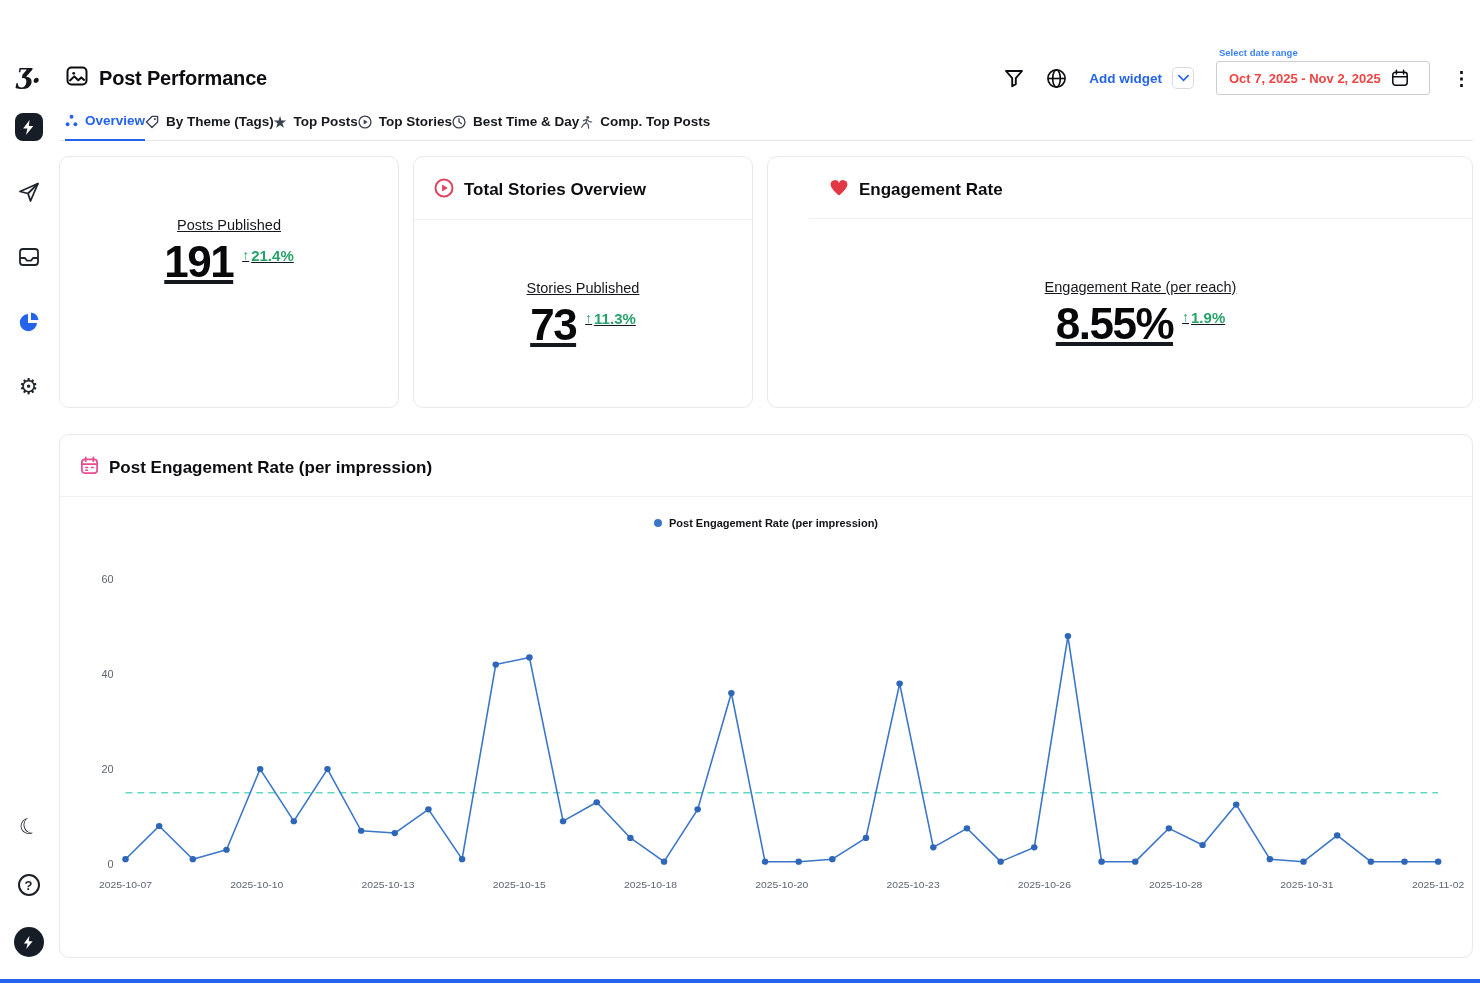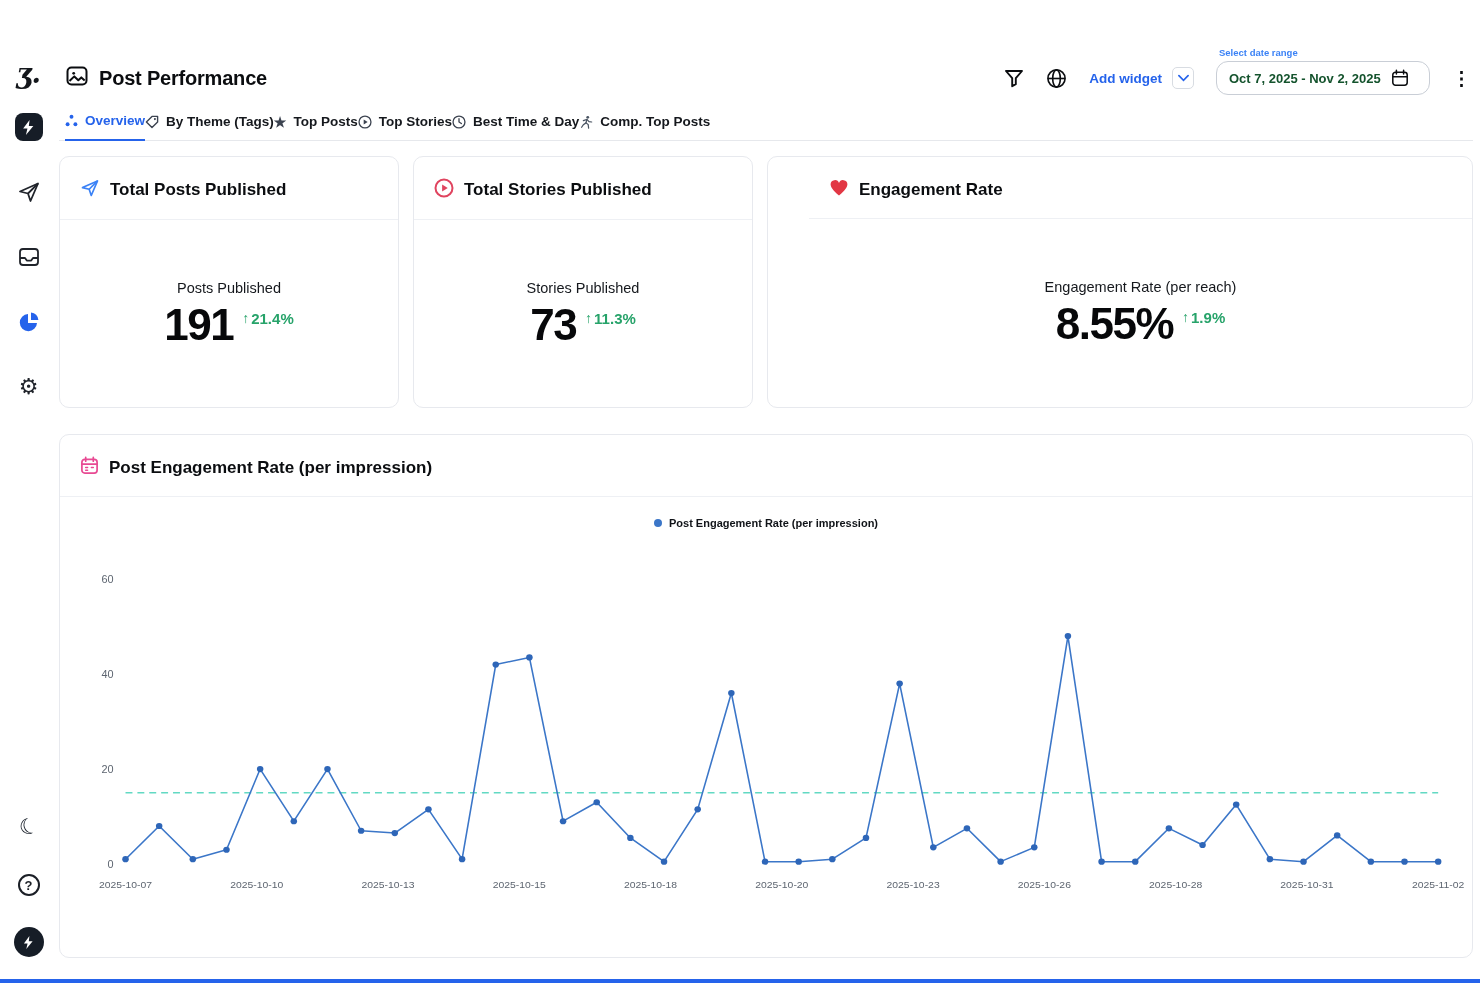--- a/index.html
+++ b/index.html
@@ -21,43 +21,43 @@
   
   main { flex:1; padding:56px 7px 0 2px; }
   .topbar { display:flex; justify-content:space-between; align-items:center; height:44px; padding:0 2px 0 6px; }
   .title-wrap { display:flex; align-items:center; gap:10px; }
   .page-title { font-size:20px; font-weight:700; color:#0b0d10; letter-spacing:-0.2px; }
   .topbar-right { display:flex; align-items:center; gap:22px; }
   .icon-btn { background:none; border:none; cursor:pointer; display:flex; align-items:center; justify-content:center; color:#14171c; }
   .addw { display:flex; align-items:center; gap:10px; }
   .addw-label { background:none; border:none; color:#2563eb; font-weight:600; font-size:13.5px; cursor:pointer; font-family:inherit; }
   .chev-box { width:22px; height:22px; border:1px solid #d8dce2; border-radius:5px; background:#fff; display:flex; align-items:center; justify-content:center; cursor:pointer; }
-  .date-picker { position:relative; display:flex; align-items:center; gap:10px; border:1px solid #c9ced6; border-radius:12px; padding:7px 12px; min-width:214px; cursor:pointer; }
+  .date-picker { position:relative; display:flex; align-items:center; gap:10px; border:1px solid #c9ced6; border-radius:3px; padding:7px 12px; min-width:214px; cursor:pointer; }
   .dp-label { position:absolute; top:-15px; left:2px; font-size:9.5px; color:#3b82f6; font-weight:600; }
-  .dp-value { font-size:13px; font-weight:600; color:#14532d; white-space:nowrap; }
+  .dp-value { font-size:13px; font-weight:600; color:#ef4444; white-space:nowrap; }
   .kebab { font-size:19px; font-weight:700; color:#0b0d10; }
 
   
   .tabs { display:flex; align-items:flex-end; padding-left:6px; border-bottom:1px solid #e6e8ec; height:38px; margin-top:3px; }
   .tab { display:flex; align-items:center; gap:7px; padding-bottom:11px; font-size:13.5px; font-weight:600; color:#15181d; cursor:pointer; }
   .tab .t-ico { display:flex; align-items:center; color:#3c4350; }
   .tab.active { color:#2563eb; border-bottom:2px solid #2563eb; margin-bottom:-1px; }
   .tab.active .t-ico { color:#2563eb; }
   .star-glyph { font-size:14px; color:#15181d; line-height:1; }
 
   
   .card { background:#fff; border:1px solid #e7e9ee; border-radius:10px; }
   .card-head { display:flex; align-items:center; gap:10px; padding:21px 20px 17px; border-bottom:1px solid #eef0f4; }
   .card-title { font-size:17px; font-weight:700; color:#0b0d10; }
 
   .stats-row { display:flex; gap:14px; margin-top:15px; }
   .stat-card { height:252px; }
   .stat-card.sm { width:340px; flex:none; }
   .stat-card.lg { flex:1;padding-left:41px; }
-  .stat-body { height:189px; display:flex; flex-direction:column; align-items:center; justify-content:center; }
+  .stat-body { height:189px; display:flex; flex-direction:column; align-items:center; justify-content:center;text-decoration:underline; }
   .metric-label { font-size:14.5px; font-weight:500; color:#15181d; margin-bottom:4px; }
   .metric-row { display:flex; align-items:flex-start; gap:9px; }
   .metric-value { font-size:44px; font-weight:800; color:#07080a; letter-spacing:-1.5px; }
   .delta { display:flex; align-items:center; gap:2px; color:#27a36a; font-size:15px; font-weight:700; margin-top:10px; }
   .delta .arr { font-weight:400; font-size:14px; }
 
   
   .chart-card { margin-top:26px; height:524px; }
   .chart-body { padding:12px 18px 4px; }
   .legend { display:flex; align-items:center; justify-content:center; gap:7px; margin:8px 0 2px; }
@@ -225,50 +225,41 @@
               <path d="M8 9 l-3 2 -2 3"></path>
             </svg>
         </span>
         <span>Comp. Top Posts</span>
       </div>
     </nav>
 
     <section class="stats-row">
 
       <div class="card stat-card sm">
-        <div class="card-head">
-          <span>
-            <svg width="20" height="20" viewBox="0 0 24 24" fill="none" stroke="#3b82f6" stroke-width="2" stroke-linejoin="round">
-                <path d="M3 11.5 L21 3.5 L13.5 21 L11 13.5 Z"></path>
-                <path d="M11 13.5 L21 3.5"></path>
-              </svg>
-          </span>
-          <span class="card-title">Total Posts Published</span>
-        </div>
         <div class="stat-body">
           <div class="metric-label">Posts Published</div>
           <div class="metric-row">
             <span class="metric-value">191</span>
             <span class="delta">
                 <span class="arr">↑</span>
                 <span>21.4%</span>
               </span>
           </div>
         </div>
       </div>
 
       <div class="card stat-card sm">
         <div class="card-head">
           <span>
             <svg width="20" height="20" viewBox="0 0 16 16" fill="none" stroke="#e0445f" stroke-width="1.6">
                 <circle cx="8" cy="8" r="6.8"></circle>
                 <polygon points="6.5,5.2 11,8 6.5,10.8" fill="#e0445f" stroke="none"></polygon>
               </svg>
           </span>
-          <span class="card-title">Total Stories Published</span>
+          <span class="card-title">Total Stories Overview</span>
         </div>
         <div class="stat-body">
           <div class="metric-label">Stories Published</div>
           <div class="metric-row">
             <span class="metric-value">73</span>
             <span class="delta">
                 <span class="arr">↑</span>
                 <span>11.3%</span>
               </span>
           </div>

